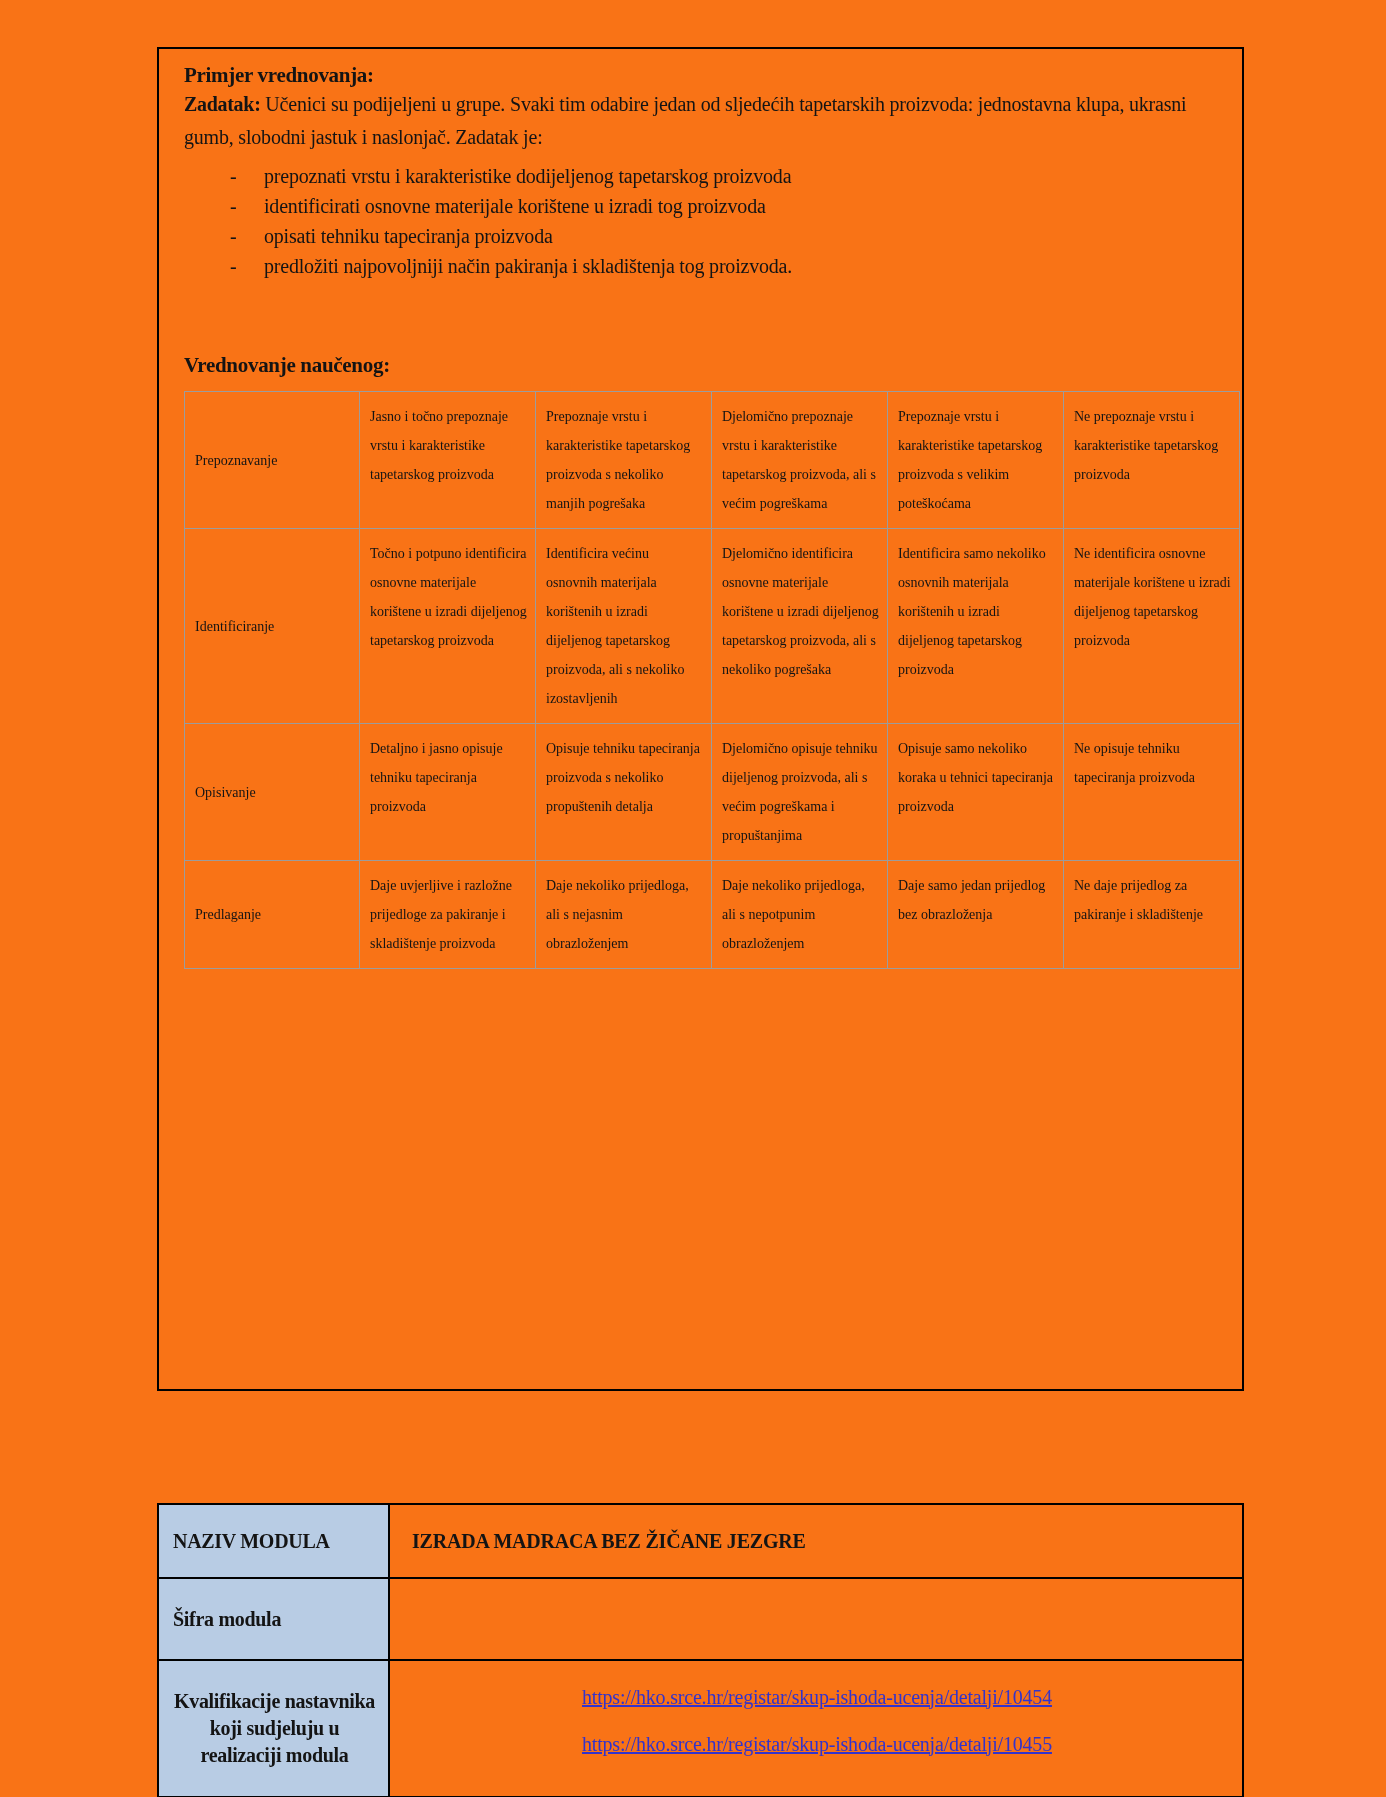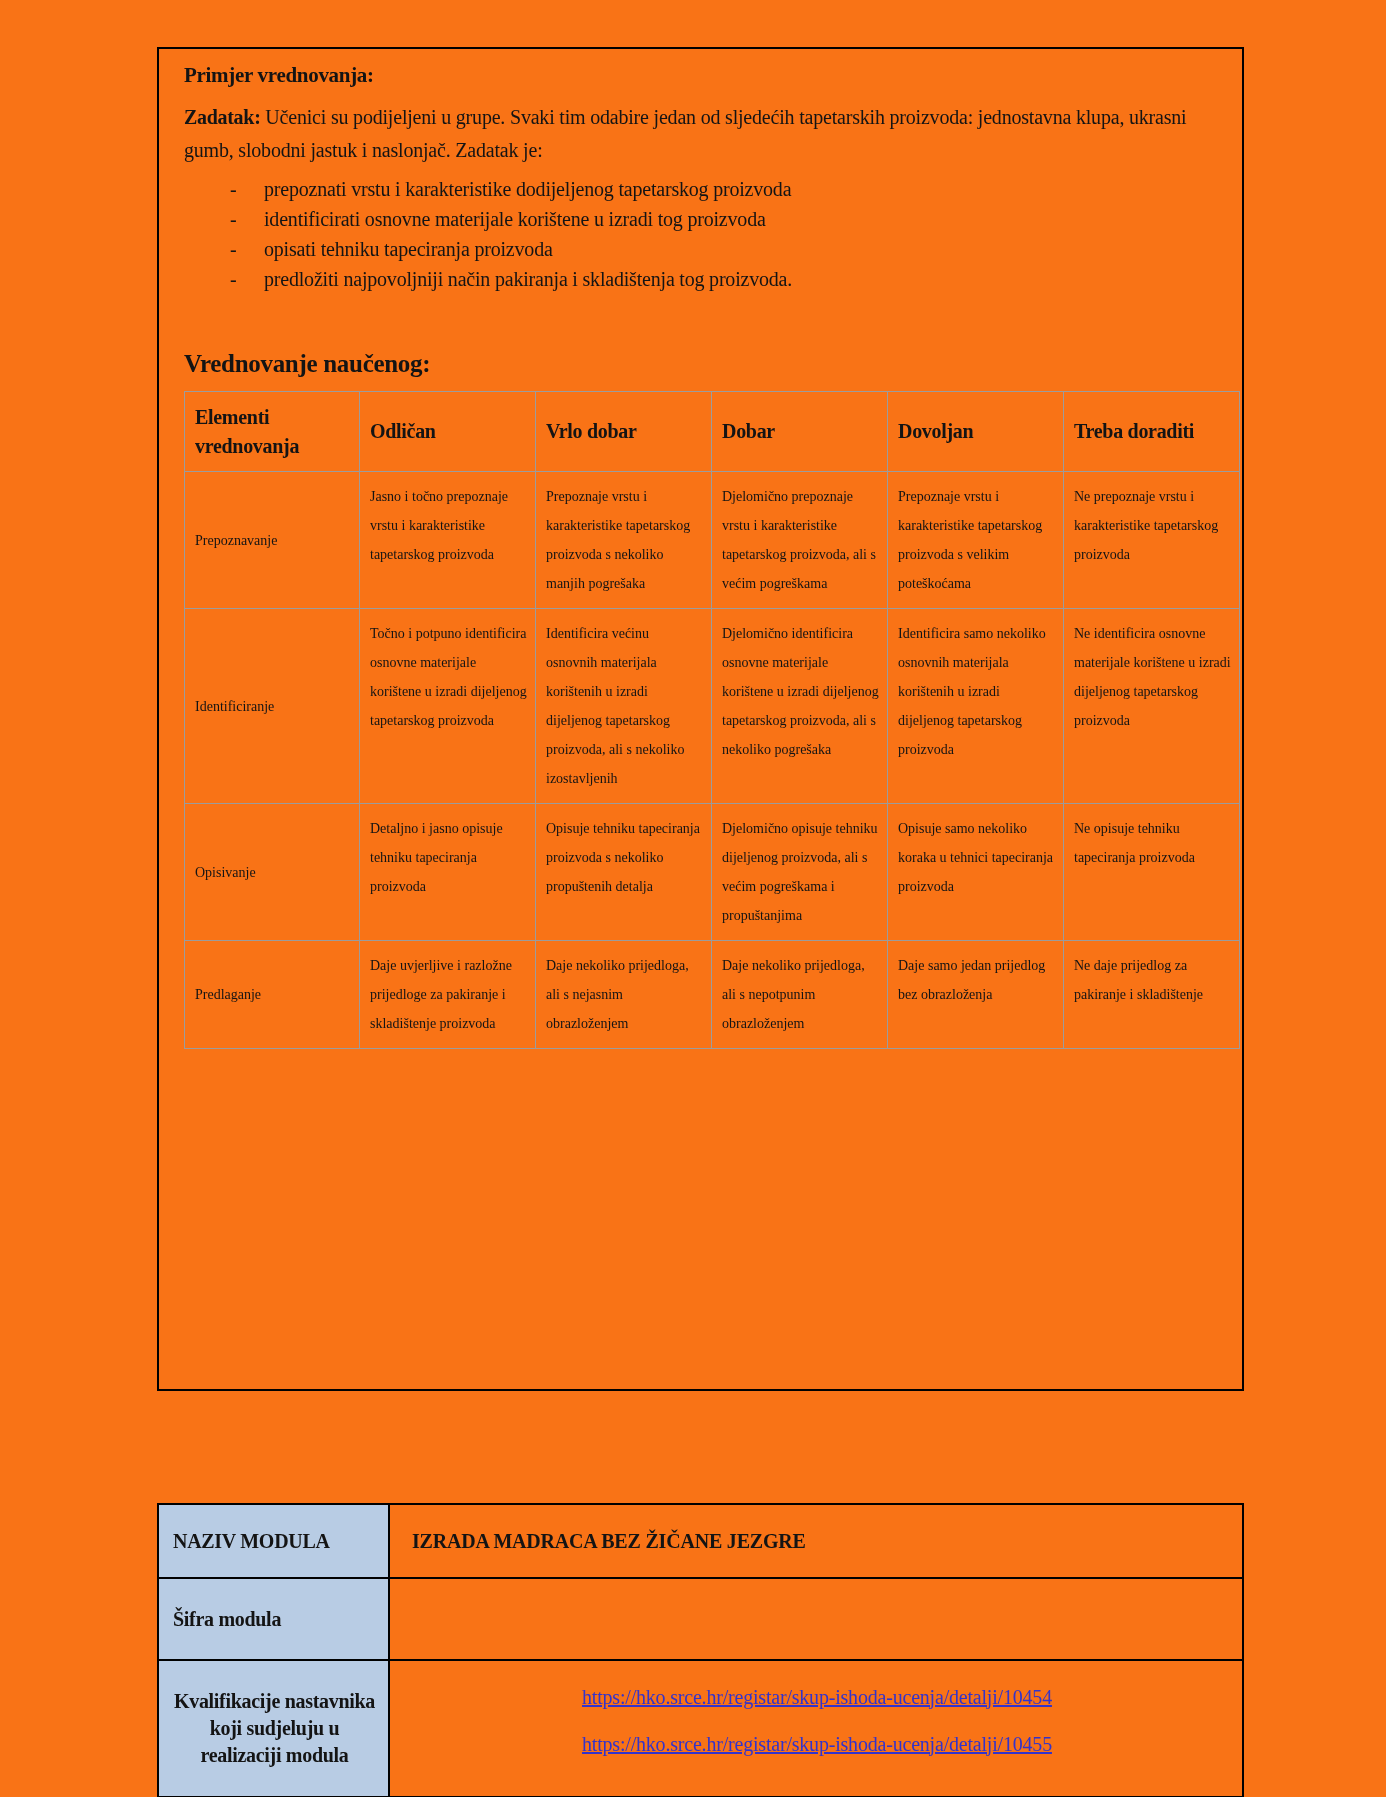--- a/index.html
+++ b/index.html
@@ -21,41 +21,40 @@
   }
   .h-title {
     font-weight:bold;
     font-size:21px;
     letter-spacing:-0.3px;
     margin-top:4px;
   }
   .task-para {
     font-size:20px;
     line-height:33px;
-    margin-top:13px;
     letter-spacing:-0.2px;
   }
   .task-para b { letter-spacing:-0.3px; }
   .bullet-list { margin-top:7px; }
   .bullet-item {
     display:flex;
     font-size:20px;
     line-height:30px;
     letter-spacing:-0.2px;
   }
   .bullet-item .dash {
     width:34px;
     margin-left:46px;
     flex:0 0 auto;
   }
   .rubric-title {
     font-weight:bold;
-    font-size:25px;
-    letter-spacing:-0.3px;
-    margin-top:56px;
+    font-size:21px;
+    letter-spacing:-0.3px;
+    margin-top:72px;
   }
   
   table { border-collapse:collapse; }
   .rubric-table {
     margin-top:13px;
     width:1056px;
     table-layout:fixed;
   }
   .rubric-table col.c-label { width:175px; }
   .rubric-table col.c-grade { width:176px; }
@@ -148,28 +147,20 @@
     <table class="rubric-table">
       <colgroup>
         <col class="c-label">
           <col class="c-grade">
           <col class="c-grade">
         <col class="c-grade">
           <col class="c-grade">
           <col class="c-grade">
       </colgroup>
       <tbody>
-          <tr>
-        <th>Elementi vrednovanja</th>
-        <th>Odličan</th>
-        <th>Vrlo dobar</th>
-        <th>Dobar</th>
-        <th>Dovoljan</th>
-        <th>Treba doraditi</th>
-      </tr>
       <tr>
         <td class="row-label">Prepoznavanje</td>
         <td>Jasno i točno prepoznaje vrstu i karakteristike tapetarskog proizvoda</td>
         <td>Prepoznaje vrstu i karakteristike tapetarskog proizvoda s nekoliko manjih pogrešaka</td>
         <td>Djelomično prepoznaje vrstu i karakteristike tapetarskog proizvoda, ali s većim pogreškama</td>
         <td>Prepoznaje vrstu i karakteristike tapetarskog proizvoda s velikim poteškoćama</td>
         <td>Ne prepoznaje vrstu i karakteristike tapetarskog proizvoda</td>
       </tr>
       <tr>
         <td class="row-label">Identificiranje</td>

